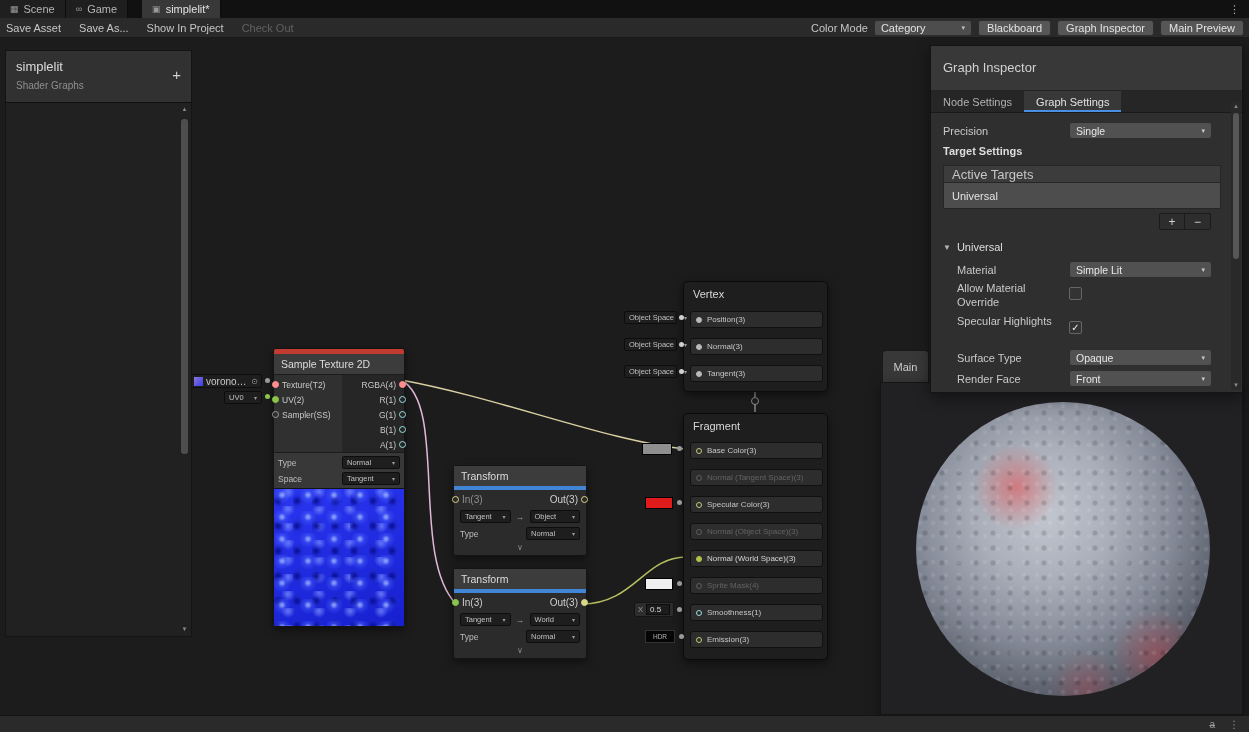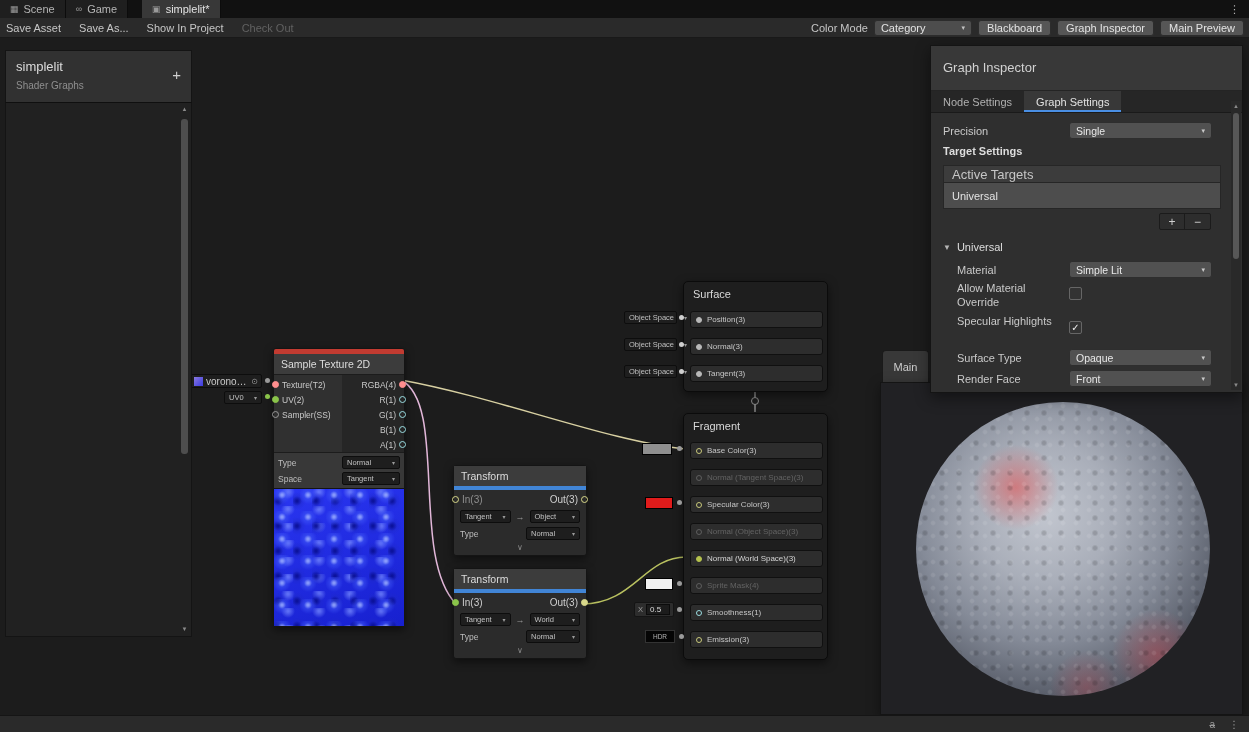--- a/index.html
+++ b/index.html
@@ -334,21 +334,21 @@
       <span>Type</span>
       <div class="mdd in">
         <span>Normal</span>
         <span class="mdd-ar">▾</span>
       </div>
     </div>
     <div class="t-col">∨</div>
   </div>
 
   <div class="ctx" style="left:683px;top:281px;width:145px;height:111px">
-    <div class="ctx-title">Surface</div>
+    <div class="ctx-title">Vertex</div>
     <div class="ctx-row" style="top:29px">
       <span class="dot f" style="border-color:#b9b9b9;background:#b9b9b9"></span>
       <span>Position(3)</span>
     </div>
     <div class="ctx-row" style="top:56px">
       <span class="dot f" style="border-color:#b9b9b9;background:#b9b9b9"></span>
       <span>Normal(3)</span>
     </div>
     <div class="ctx-row" style="top:83px">
       <span class="dot f" style="border-color:#b9b9b9;background:#b9b9b9"></span>

